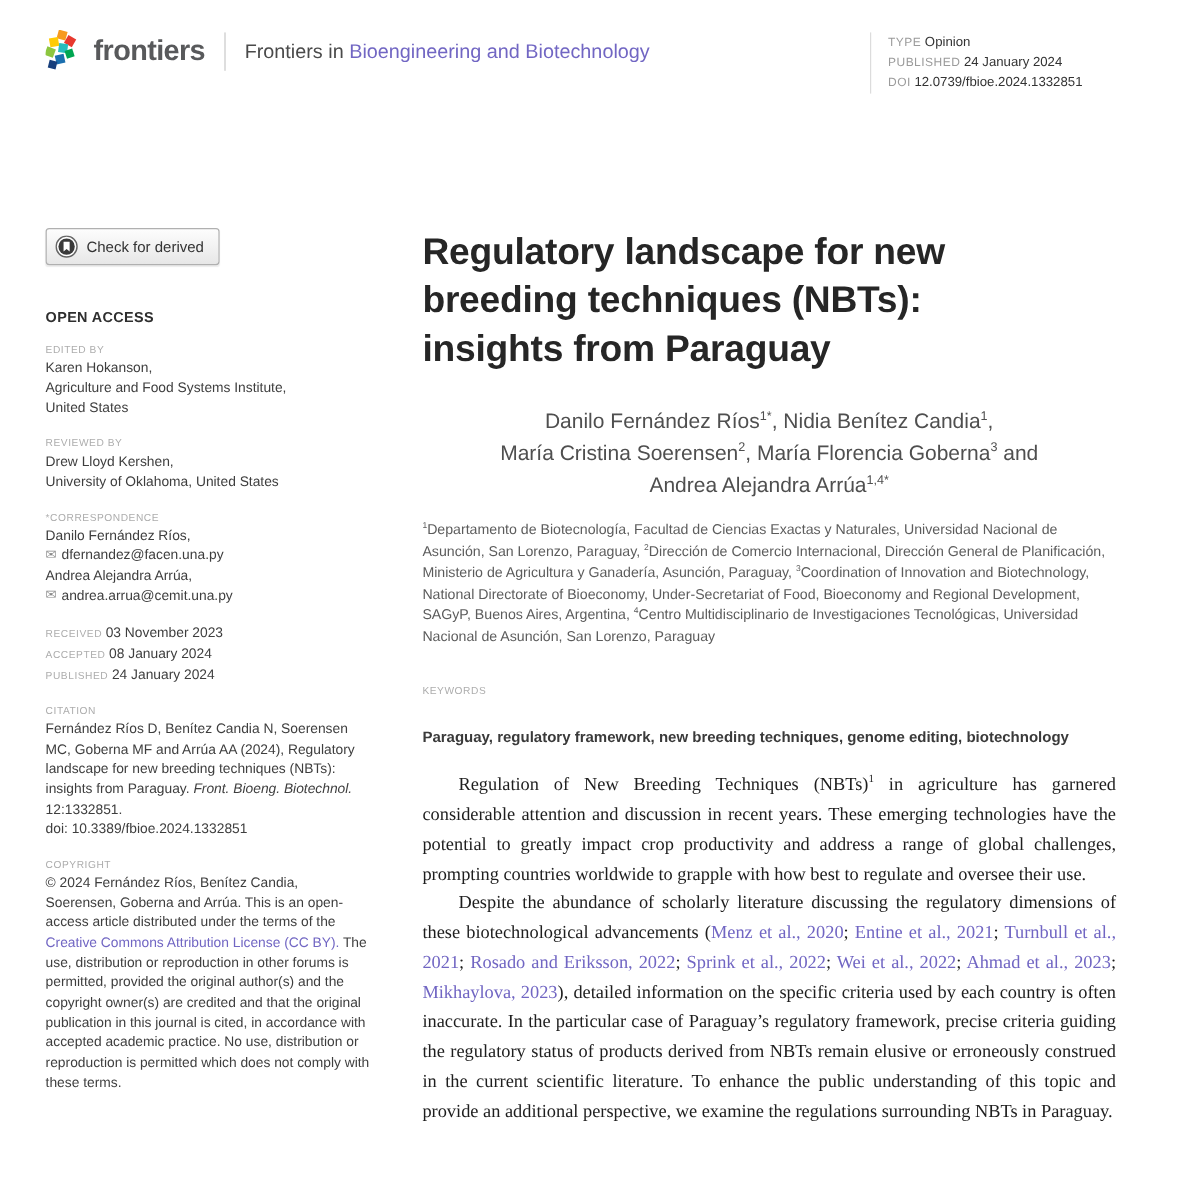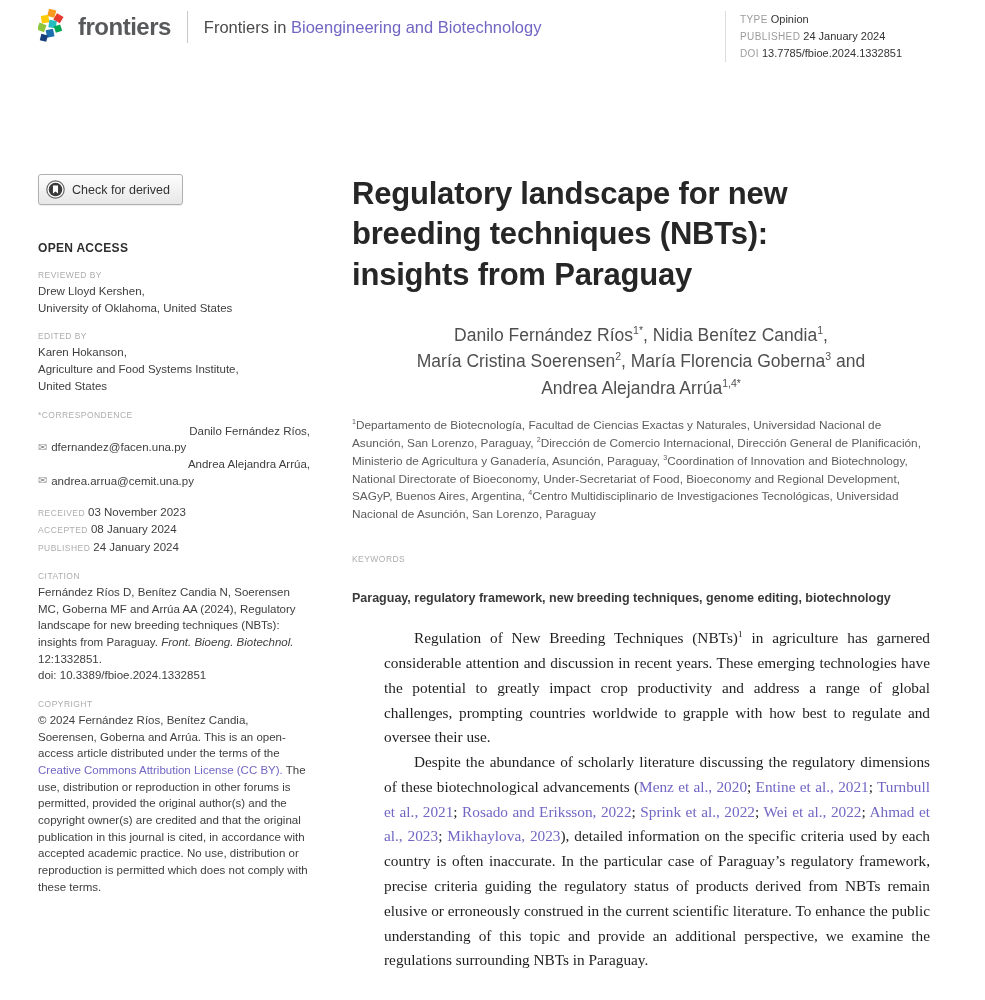--- a/index.html
+++ b/index.html
@@ -2,21 +2,21 @@
 <html style="--link: #7166c3; --heading: #6456ae;"><head>
 <meta charset="utf-8">
 <style>
   * { margin: 0; padding: 0; box-sizing: border-box; }
   body { background: #ffffff; font-family: "Liberation Sans", sans-serif; }
   .page {
     position: relative;
     width: 985px; height: 1000px;
     overflow: hidden;
     background: #fff;
-    padding: 9px 55px 0 38px;
+    padding: 25px 55px 0 38px;
   }
 
   
   .header { display: flex; justify-content: space-between; align-items: flex-start; }
   .brand-row { display: flex; align-items: center; }
   .logo-mark { width: 30px; height: 36px; margin-right: 10px; }
   .logo-word { font-size: 24px; font-weight: bold; color: #58595b; letter-spacing: -0.5px; }
   .brand-divider { width: 1px; height: 32px; background: #c9c9c9; margin: 0 16px; }
   .journal-line { font-size: 16.5px; color: #4a4a4a; }
   .journal-link { color: var(--link, #7166c3); cursor: pointer; }
@@ -39,21 +39,21 @@
     font-size: 12.5px; color: #333;
     font-family: "Liberation Sans", sans-serif;
     cursor: pointer;
     box-shadow: 0 1px 1px rgba(0,0,0,0.08);
   }
   .check-btn svg { width: 19px; height: 19px; }
   .open-access { font-size: 12px; font-weight: bold; color: #2e2e2e; letter-spacing: 0.3px; margin-top: 36px; }
   .side-block { margin-top: 15px; }
   .side-label { font-size: 8.5px; color: #adadad; letter-spacing: 0.45px; margin-bottom: 3px; }
   .side-text { font-size: 11.5px; color: #3e3e3e; line-height: 1.45; white-space: pre-line; }
-  .corr-name { font-size: 11.5px; color: #3e3e3e; line-height: 1.45; text-align: right; }
+  .corr-name { font-size: 11.5px; color: #3e3e3e; line-height: 1.45; }
   .corr-email-row { display: flex; align-items: center; gap: 4px; font-size: 11.5px; color: #3e3e3e; line-height: 1.45; }
   .email-icon { font-size: 11px; color: #8a8a8a; line-height: 1; }
   .dates-block { margin-top: 15px; }
   .date-line { font-size: 11.5px; color: #3e3e3e; line-height: 1.5; }
   .inline-label { font-size: 8.5px; color: #adadad; letter-spacing: 0.45px; margin-right: 3px; }
 
   
   .article-title {
     font-size: 31px; font-weight: 600; color: #262626;
     line-height: 1.3; white-space: pre-line; letter-spacing: -0.2px;
@@ -71,21 +71,20 @@
     line-height: 1.6; text-align: justify; text-align-last: left;
   }
   .section-heading {
     margin-top: 24px; font-size: 23px; font-weight: 600; color: var(--heading, #6456ae);
   }
   .body-text {
     margin-top: 18px;
     font-family: "Liberation Serif", serif;
     font-size: 15.3px; color: #1e1e1e; line-height: 1.62;
     text-align: justify;
-    margin-left: 32px;
   }
   .body-text p { text-indent: 30px; }
 
   
   .seg-sup { font-size: 0.6em; vertical-align: super; line-height: 0; }
   .seg-link { color: var(--link, #7166c3); cursor: pointer; }
   .seg-italic { font-style: italic; }
   .seg-normal {}
 </style>
 </head>
@@ -105,49 +104,49 @@
         <rect x="10" y="24" width="9" height="9" fill="#1b6faf" transform="rotate(-12 14.5 28.5)"></rect>
         <rect x="3" y="30" width="8" height="8" fill="#173f7c" transform="rotate(14 7 34)"></rect>
       </svg>
       <span class="logo-word">frontiers</span>
       <span class="brand-divider"></span>
       <span class="journal-line"><span>Frontiers in</span> <span class="journal-link">Bioengineering and Biotechnology</span></span>
     </div>
     <div class="meta-block">
       <div class="meta-line"><span class="meta-label">TYPE</span><span>Opinion</span></div>
       <div class="meta-line"><span class="meta-label">PUBLISHED</span><span>24 January 2024</span></div>
-      <div class="meta-line"><span class="meta-label">DOI</span><span>13.7785/fbioe.2024.1332851</span></div>
+      <div class="meta-line"><span class="meta-label">DOI</span><span>12.0739/fbioe.2024.1332851</span></div>
     </div>
   </div>
 
   <div class="content">
 
     <div class="left-col">
       <button class="check-btn">
         <svg viewBox="0 0 24 24" xmlns="http://www.w3.org/2000/svg">
           <circle cx="12" cy="12" r="11" fill="#ffffff" stroke="#666" stroke-width="1.5"></circle>
           <circle cx="12" cy="12" r="8.6" fill="#3a3a3a"></circle>
           <path d="M8.8 6.8h6.4v10.4l-3.2-2.6-3.2 2.6z" fill="#ffffff"></path>
         </svg>
         <span>Check for derived</span>
       </button>
 
       <div class="open-access">OPEN ACCESS</div>
 
       <div class="side-block">
-        <div class="side-label">REVIEWED BY</div>
-        <div class="side-text">Drew Lloyd Kershen,
-University of Oklahoma, United States</div>
-      </div>
-
-      <div class="side-block">
         <div class="side-label">EDITED BY</div>
         <div class="side-text">Karen Hokanson,
 Agriculture and Food Systems Institute,
 United States</div>
+      </div>
+
+      <div class="side-block">
+        <div class="side-label">REVIEWED BY</div>
+        <div class="side-text">Drew Lloyd Kershen,
+University of Oklahoma, United States</div>
       </div>
 
       <div class="side-block">
         <div class="side-label">*CORRESPONDENCE</div>
         <div class="corr-name">Danilo Fernández Ríos,</div>
         <div class="corr-email-row">
           <span class="email-icon">✉</span>
           <span>dfernandez@facen.una.py</span>
         </div>
         <div class="corr-name">Andrea Alejandra Arrúa,</div>

